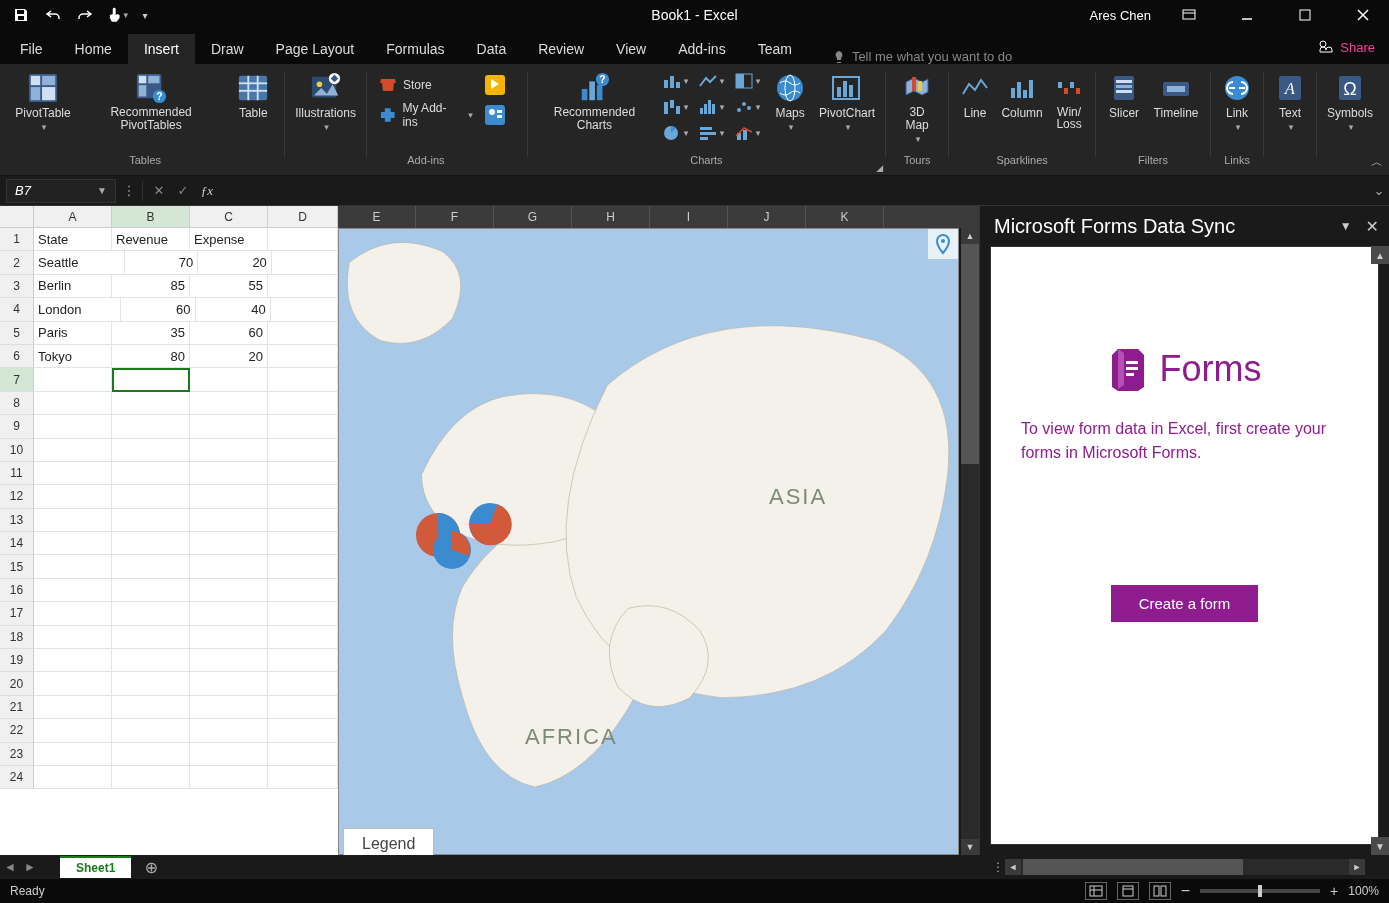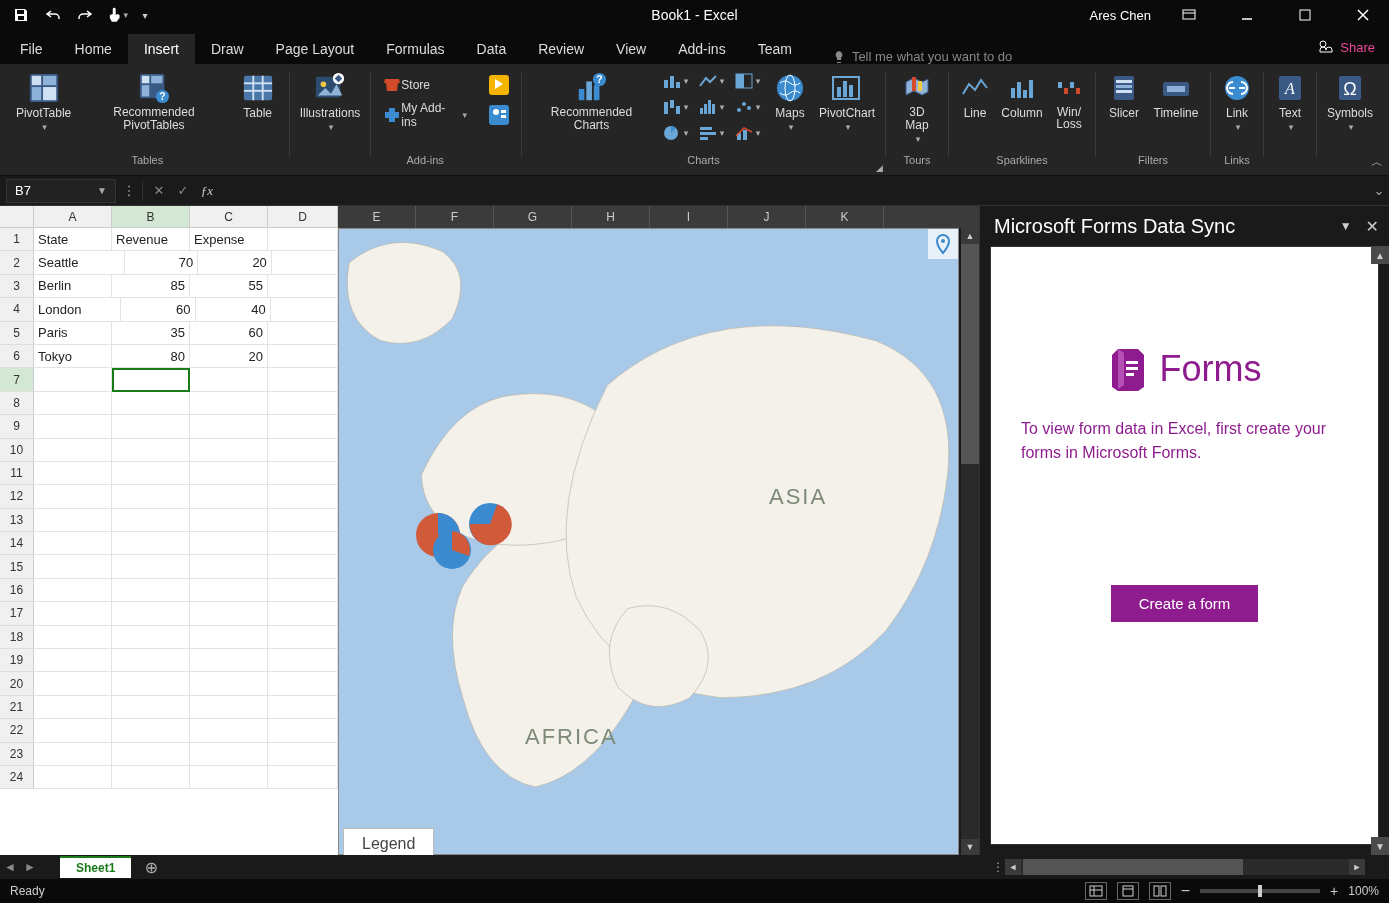--- a/index.html
+++ b/index.html
@@ -114,21 +114,21 @@
   .big-btn{
     display:flex;flex-direction:column;align-items:center;justify-content:flex-start;
     padding:2px 4px 0;min-width:50px;gap:2px;text-align:center;font-size:12px;color:#ddd;
     height:84px;cursor:pointer;
   }
   .big-btn .icon-big{
     width:32px;height:32px;display:flex;align-items:center;justify-content:center;
     margin-top:2px;
   }
   .small-row{
-    height:26px;display:flex;align-items:center;gap:0;padding:0 6px;font-size:12px;color:#ddd;cursor:pointer;
+    height:26px;display:flex;align-items:center;gap:6px;padding:0 6px;font-size:12px;color:#ddd;cursor:pointer;
   }
   .chart-grid{
     display:grid;grid-template-columns:repeat(3,36px);grid-template-rows:repeat(3,26px);
   }
   .chart-grid .cg{
     display:flex;align-items:center;justify-content:center;cursor:pointer;
   }
   .dd{font-size:9px;color:#aaa;margin-left:2px;}
   .ribbon-collapse{
     position:absolute;right:6px;bottom:4px;color:#ccc;cursor:pointer;font-size:12px;
@@ -136,21 +136,21 @@
   .group-dialog{
     position:absolute;right:2px;bottom:2px;color:#aaa;font-size:9px;cursor:pointer;
   }
 
   
   .formula-bar{
     height:30px;background:#1a1a1a;display:flex;align-items:center;border-bottom:1px solid #333;
   }
   .name-box{
     width:110px;height:24px;background:#222;color:#fff;padding:2px 8px;font-size:13px;border:1px solid #333;margin:0 4px 0 6px;
-    display:flex;align-items:center;justify-content:space-between;
+    display:flex;align-items:center;justify-content:space-between;font-style:italic;
   }
   .name-box .dd2{color:#aaa;font-size:10px;}
   .fb-sep{width:1px;height:20px;background:#333;margin:0 4px;}
   .fb-btn{width:24px;height:24px;display:flex;align-items:center;justify-content:center;color:#888;cursor:pointer;}
   .fx{font-style:italic;font-family:"Segoe UI";color:#ccc;}
   .formula-input{
     flex:1;height:24px;background:#1a1a1a;border:none;outline:none;color:#fff;padding:0 8px;font-size:13px;
   }
   .fb-expand{width:20px;color:#aaa;text-align:center;cursor:pointer;}
 

